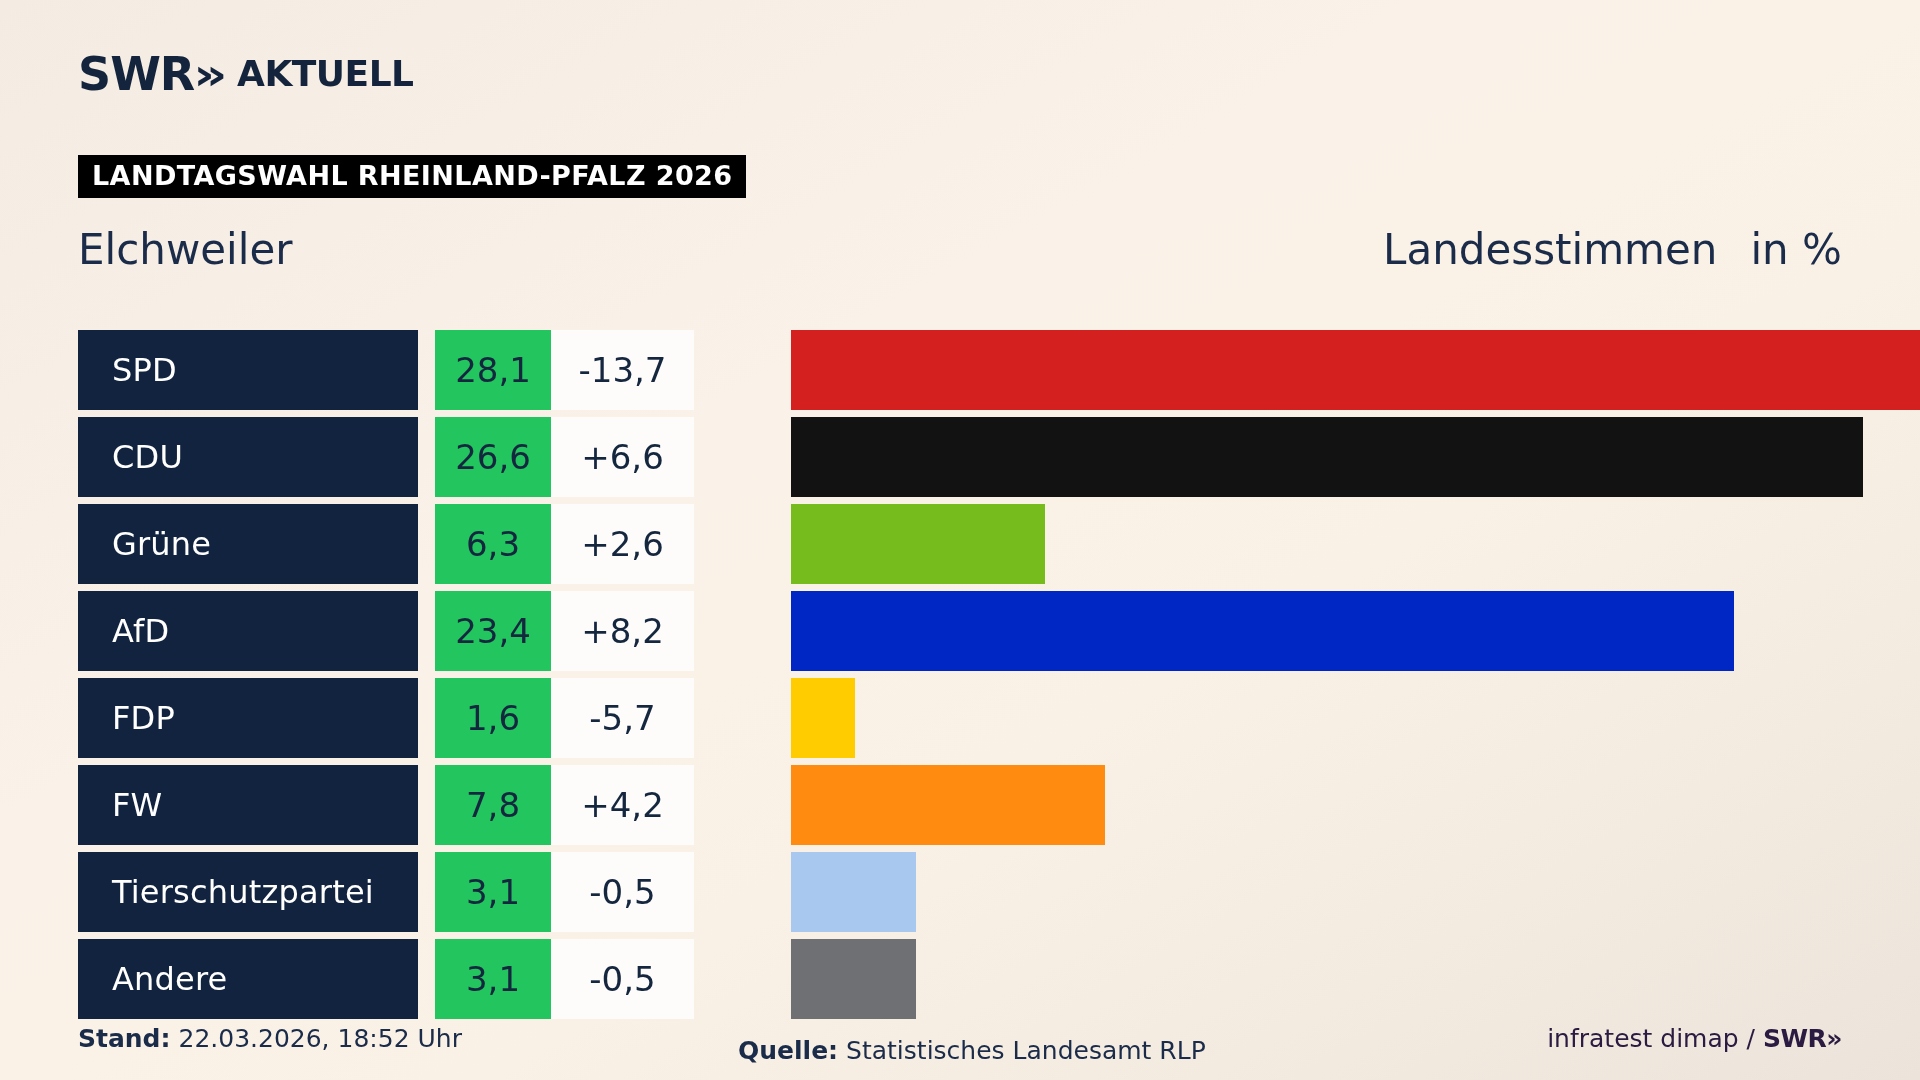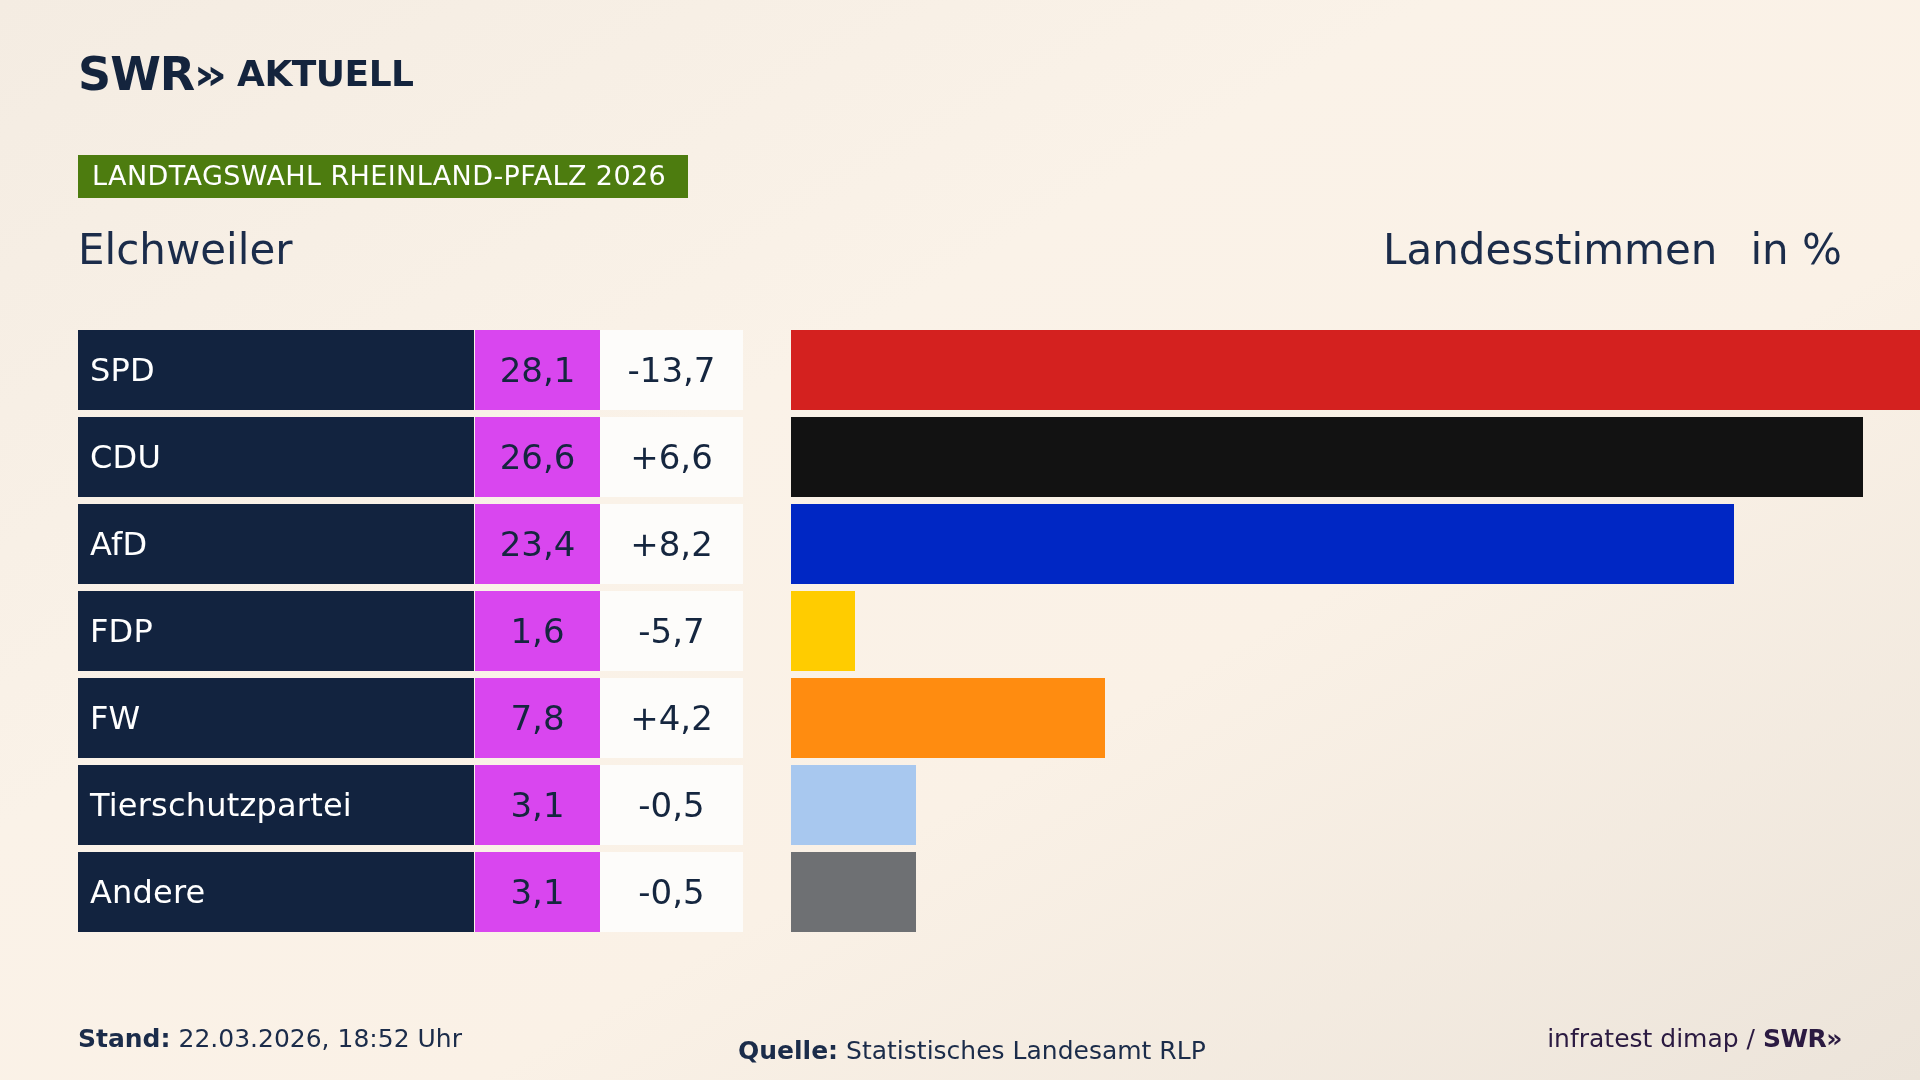--- a/index.html
+++ b/index.html
@@ -25,48 +25,48 @@
     line-height:1; letter-spacing:-6px; margin:0 4px 0 1px;
     transform:scaleX(1.15) scaleY(0.92); display:inline-block;
   }
   .logo-aktuell {
     font-weight:bold; font-size:36px; letter-spacing:-0.5px;
     color:#14243d; line-height:1; margin-left:14px;
   }
 
   #banner {
     position:absolute; left:78px; top:155px;
-    background:#4d7c0f; color:#ffffff;
-    font-weight:normal; font-size:27px; letter-spacing:0.4px;
-    padding:7px 22px 9px 14px; line-height:1;
+    background:#000000; color:#ffffff;
+    font-weight:bold; font-size:27px; letter-spacing:0.4px;
+    padding:7px 14px 9px 14px; line-height:1;
     white-space:nowrap;
   }
 
   #subhead { position:absolute; left:78px; top:222px; right:78px; height:62px; }
   .sub-left {
     position:absolute; left:0; top:0;
     font-size:42px; color:#1b2c4a; line-height:1.35;
     font-weight:400;
   }
   .sub-right {
     position:absolute; right:0; top:0;
     display:flex; align-items:baseline; gap:33px;
     font-size:42px; color:#1b2c4a; font-weight:400; line-height:1.35;
   }
 
   
   #chart { position:absolute; left:78px; top:330px; right:0; }
   .row { display:flex; align-items:stretch; height:80px; margin-bottom:7px; position:relative; }
   .cell-name {
-    width:396px; background:#12233f; color:#ffffff;
-    display:flex; align-items:center; padding-left:12px;
+    width:340px; background:#12233f; color:#ffffff;
+    display:flex; align-items:center; padding-left:34px;
     font-size:32px; font-weight:400; letter-spacing:0.2px;
   }
   .cell-val {
-    width:125px; margin-left:1px; background:#d946ef;
+    width:116px; margin-left:17px; background:#22c55e;
     display:flex; align-items:center; justify-content:center;
     font-size:34px; color:#15263f; font-weight:400;
   }
   .cell-diff {
     width:143px; background:#fdfcfa;
     display:flex; align-items:center; justify-content:center;
     font-size:34px; color:#15263f; font-weight:400;
   }
   .bar-track { position:absolute; left:713px; top:0; bottom:0; right:0; }
   .bar { height:100%; }
@@ -116,20 +116,28 @@
 
   <div class="row">
     <div class="cell-name">CDU</div>
     <div class="cell-val">26,6</div>
     <div class="cell-diff">+6,6</div>
     <div class="bar-track">
       <div class="bar" style="width: 1071.98px; background: rgb(18, 18, 18);"></div>
     </div>
   </div>
 
+  <div class="row">
+    <div class="cell-name">Grüne</div>
+    <div class="cell-val">6,3</div>
+    <div class="cell-diff">+2,6</div>
+    <div class="bar-track">
+      <div class="bar" style="width: 253.89px; background: rgb(118, 188, 28);"></div>
+    </div>
+  </div>
 
   <div class="row">
     <div class="cell-name">AfD</div>
     <div class="cell-val">23,4</div>
     <div class="cell-diff">+8,2</div>
     <div class="bar-track">
       <div class="bar" style="width: 943.02px; background: rgb(0, 39, 196);"></div>
     </div>
   </div>
 

